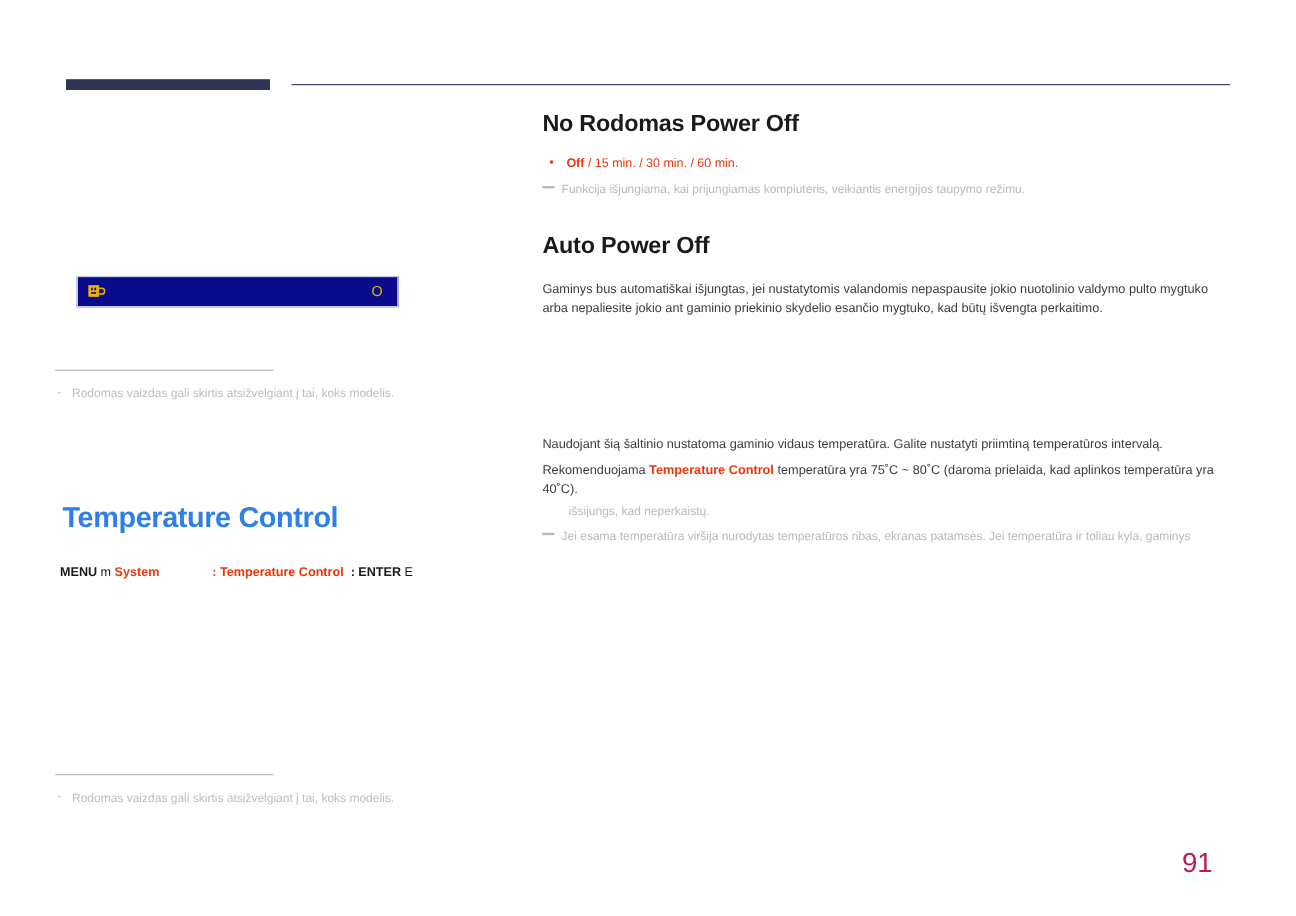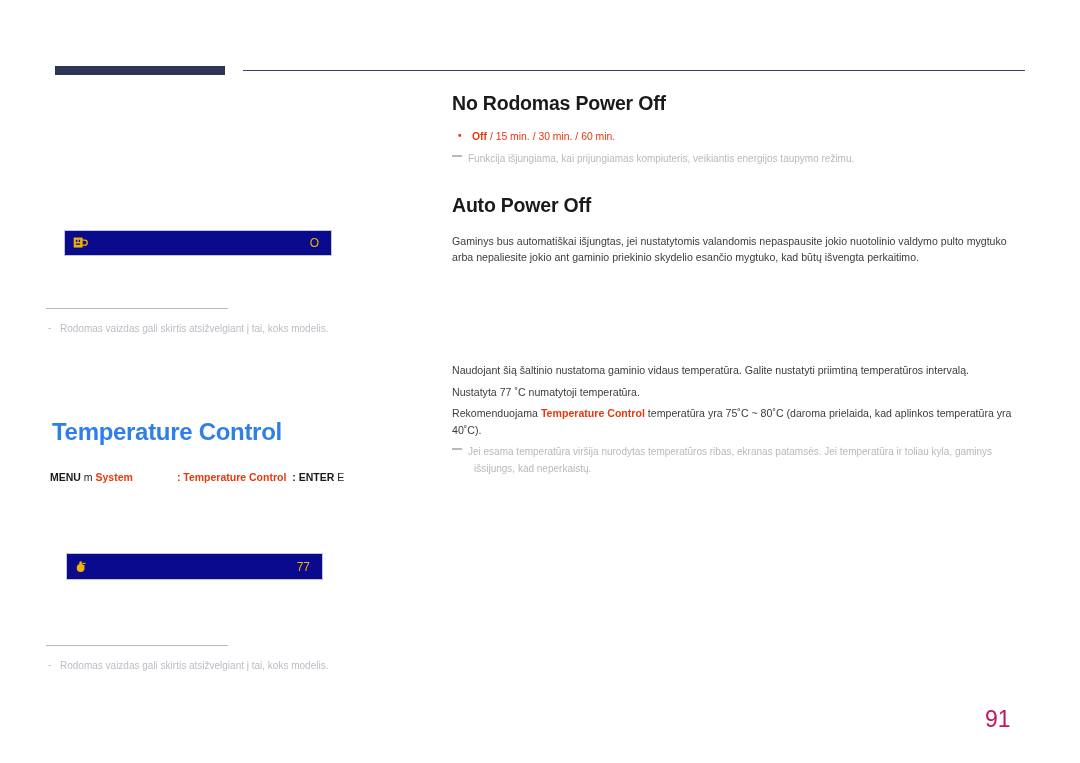--- a/index.html
+++ b/index.html
@@ -231,28 +231,27 @@
     <div class="gap-block"></div>
 
     <h2 class="section-title">Auto Power Off</h2>
 
     <p class="body-text">Gaminys bus automatiškai išjungtas, jei nustatytomis valandomis nepaspausite jokio nuotolinio valdymo pulto mygtuko arba nepaliesite jokio ant gaminio priekinio skydelio esančio mygtuko, kad būtų išvengta perkaitimo.</p>
 
 
     <div style="height:92px"></div>
 
     <p class="body-text">Naudojant šią šaltinio nustatoma gaminio vidaus temperatūra. Galite nustatyti priimtiną temperatūros intervalą.</p>
-    <p class="body-text">Nustatyta 77 ˚C numatytoji temperatūra.</p>
 
     <p class="body-text tight">
       <span>Rekomenduojama </span><span class="hl-red">Temperature Control</span><span> temperatūra yra 75˚C ~ 80˚C (daroma prielaida, kad aplinkos temperatūra yra 40˚C).</span>
     </p>
 
+    <p class="note cont">išsijungs, kad neperkaistų.</p>
     <p class="note" style="margin-top:6px">Jei esama temperatūra viršija nurodytas temperatūros ribas, ekranas patamsės. Jei temperatūra ir toliau kyla, gaminys</p>
-    <p class="note cont">išsijungs, kad neperkaistų.</p>
   </div>
 
   <div class="preview-box" id="preview-box-1">
     <svg class="preview-icon" viewBox="0 0 16 15">
       <rect x="1" y="2" width="9" height="10" fill="#f2b200" stroke="#f2b200" stroke-width="0.5"></rect>
       <rect x="3" y="4" width="1.6" height="2.4" fill="#0a0a8c"></rect>
       <rect x="6" y="4" width="1.6" height="2.4" fill="#0a0a8c"></rect>
       <rect x="3" y="8" width="4.6" height="1.4" fill="#0a0a8c"></rect>
       <path d="M10 4.5 h2.6 a2.6 2.6 0 0 1 0 5.2 H10" fill="none" stroke="#f2b200" stroke-width="1.4"></path>
     </svg>
@@ -263,29 +262,20 @@
     <div class="footnote-rule"></div>
     <div class="footnote-text">Rodomas vaizdas gali skirtis atsižvelgiant į tai, koks modelis.</div>
   </div>
 
   <div class="panel-title">Temperature Control</div>
 
   <div class="menu-path">
     <span class="mp-dark">MENU</span><span class="mp-key">&nbsp;</span><span class="mp-key">m</span><span>&nbsp;</span><span class="mp-red">System</span><span class="mp-gapA"></span><span class="mp-red">:</span><span>&nbsp;</span><span class="mp-red">Temperature Control</span><span>&nbsp;&nbsp;</span><span class="mp-dark">:</span><span>&nbsp;</span><span class="mp-dark">ENTER</span><span>&nbsp;</span><span class="mp-key">E</span>
   </div>
 
-  <div class="preview-box" id="preview-box-2">
-    <svg class="preview-icon" viewBox="0 0 16 15">
-      <circle cx="6" cy="8.6" r="4.2" fill="#f2b200"></circle>
-      <rect x="4.6" y="1.4" width="2.8" height="7" rx="1.3" fill="#f2b200"></rect>
-      <rect x="8" y="3" width="3.2" height="1.2" fill="#f2b200"></rect>
-      <rect x="8" y="5.4" width="2.2" height="1.1" fill="#f2b200"></rect>
-    </svg>
-    <span class="preview-value">77</span>
-  </div>
 
   <div class="footnote-wrap" id="footnote-2">
     <div class="footnote-rule"></div>
     <div class="footnote-text">Rodomas vaizdas gali skirtis atsižvelgiant į tai, koks modelis.</div>
   </div>
 
   <div class="page-number">91</div>
 
 </div>
 

